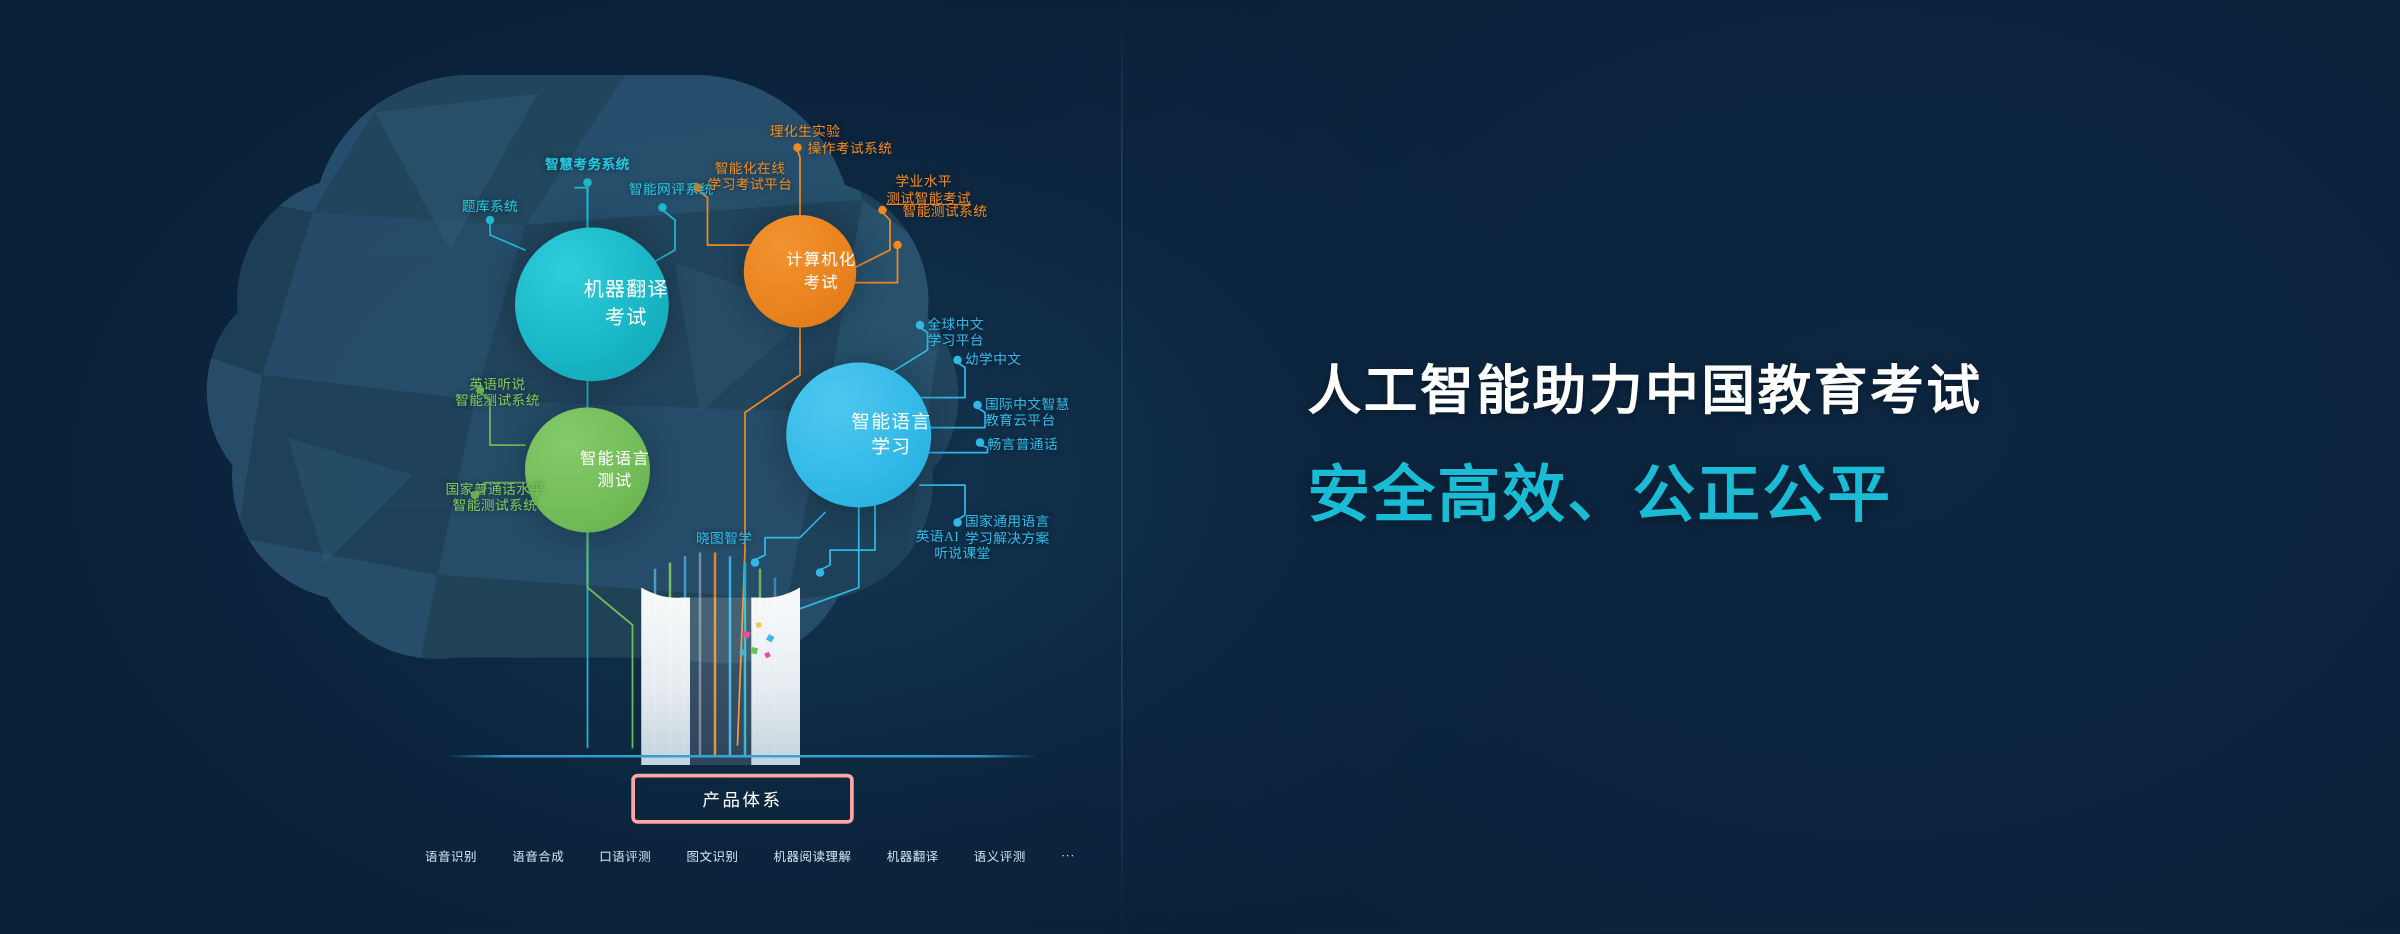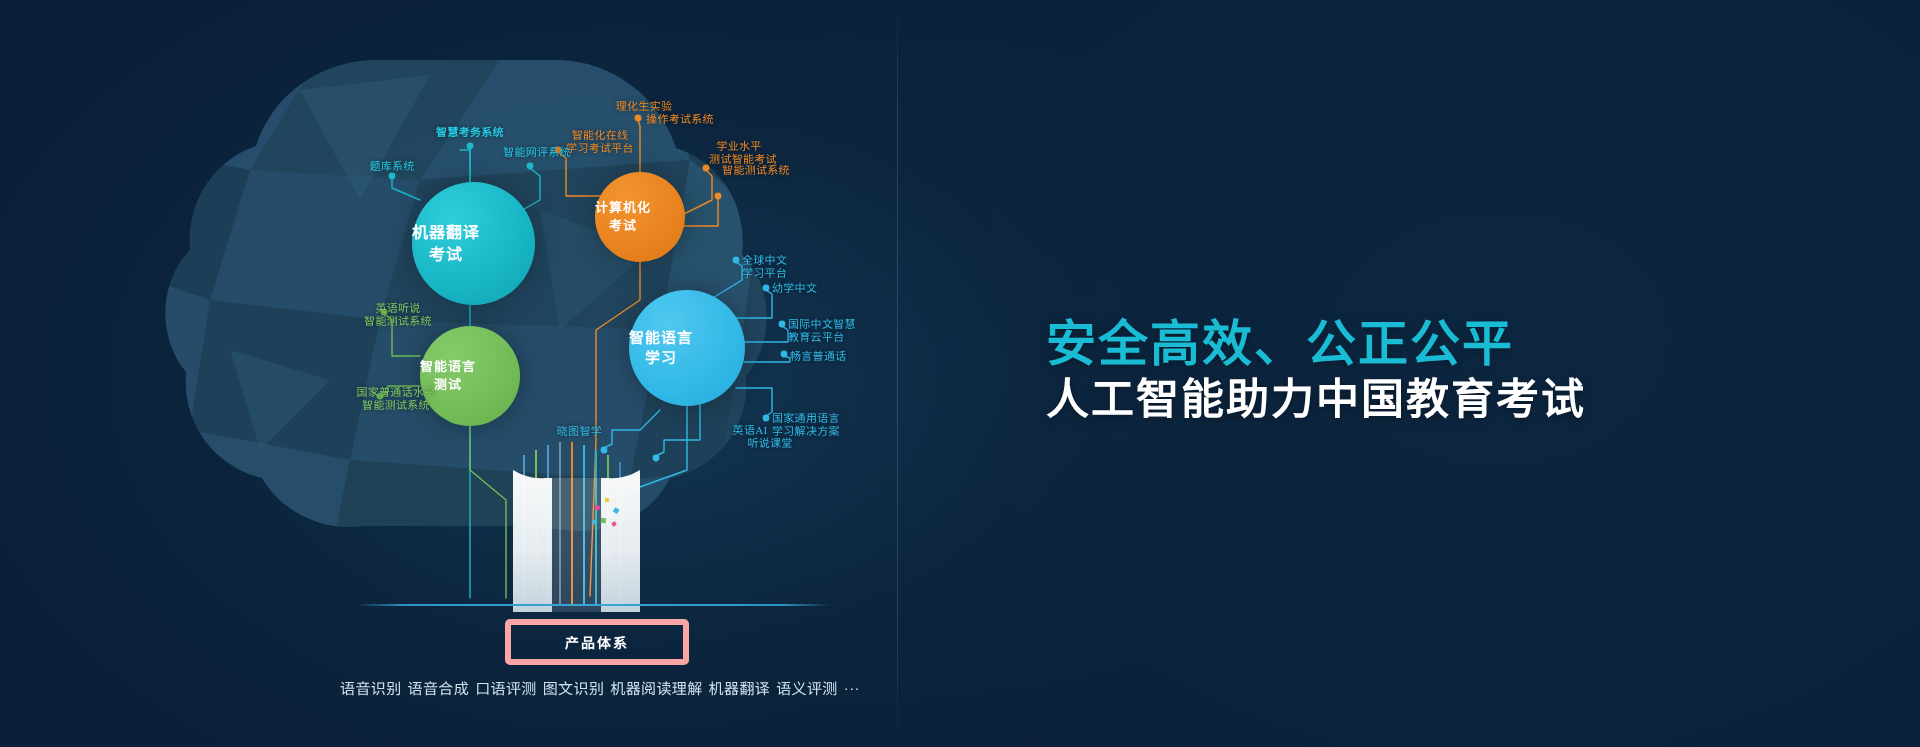--- a/index.html
+++ b/index.html
@@ -66,24 +66,24 @@
   .node-label.bl   { color: #2fbbe8; font-family: Liberation Serif, serif; }
   .node-label.ctr  { text-align: center; }
   .node-label.rt   { text-align: right; }
 
   
   .bubble {
     position: absolute;
     border-radius: 50%;
     display: flex;
     align-items: center;
-    justify-content: flex-start;
+    justify-content: flex-end;
     text-align: center;
     color: #ffffff;
-    font-weight: 700;
+    font-weight: 400;
     line-height: 1.35;
     letter-spacing: 1px;
     box-shadow: 0 0 26px rgba(0,0,0,0.28);
   }
   #bubble-traditional {
     left: 412px; top: 182px; width: 123px; height: 123px;
     background: radial-gradient(circle at 34% 28%, #30cedc 0%, #17b4c3 62%, #12a3b4 100%);
     font-size: 16px;
   }
   #bubble-computerized {
@@ -127,43 +127,43 @@
     height: 2px;
     background: linear-gradient(to right, rgba(43,140,190,0) 0%, #2f93c4 10%, #3aa6d6 50%, #2f93c4 90%, rgba(43,140,190,0) 100%);
   }
 
   #product-system-btn {
     position: absolute;
     left: 505px;
     top: 619px;
     width: 172px;
     height: 34px;
-    border: 6px solid #fca5a5;
+    border: 3px solid #fca5a5;
     border-radius: 5px;
     color: #ffffff;
     font-size: 14px;
-    font-weight: 700;
+    font-weight: 400;
     letter-spacing: 2px;
     display: flex;
     align-items: center;
     justify-content: center;
     background: transparent;
     cursor: pointer;
   }
 
   #tag-row {
     position: absolute;
     left: 340px;
     top: 677px;
     width: 520px;
     display: flex;
     align-items: center;
     justify-content: space-between;
     color: #cfe2ee;
-    font-size: 15px;
+    font-size: 10px;
     letter-spacing: 0.4px;
   }
   #tag-row .tag { white-space: nowrap; }
 
   
   #headline-block {
     position: absolute;
     left: 1046px;
     top: 288px;
     width: 680px;
@@ -364,21 +364,21 @@
 
     <div class="node-label cy ctr" style="left:425px; top:126px; width:90px;font-weight:bold;">智慧考务系统</div>
     <div class="node-label cy ctr" style="left:492px; top:146px; width:90px;">智能网评系统</div>
     <div class="node-label cy ctr" style="left:352px; top:160px; width:80px;">题库系统</div>
 
     <div class="node-label or ctr" style="left:560px; top:129px; width:80px;">智能化在线</div>
     <div class="node-label or ctr" style="left:556px; top:142px; width:88px;">学习考试平台</div>
     <div class="node-label or ctr" style="left:600px; top:100px; width:88px;">理化生实验</div>
     <div class="node-label or ctr" style="left:632px; top:113px; width:96px;">操作考试系统</div>
     <div class="node-label or ctr" style="left:704px; top:140px; width:70px;">学业水平</div>
-    <div class="node-label or ctr" style="left:700px; top:153px; width:86px;">测试智能考试</div>
+    <div class="node-label or ctr" style="left:700px; top:153px; width:86px;text-decoration:underline;">测试智能考试</div>
     <div class="node-label or ctr" style="left:710px; top:164px; width:92px;">智能测试系统</div>
 
     <div class="node-label gr ctr" style="left:350px; top:302px; width:96px;">英语听说</div>
     <div class="node-label gr ctr" style="left:344px; top:315px; width:108px;">智能测试系统</div>
     <div class="node-label gr ctr" style="left:336px; top:386px; width:120px;">国家普通话水平</div>
     <div class="node-label gr ctr" style="left:340px; top:399px; width:112px;">智能测试系统</div>
 
     <div class="node-label bl" style="left:742px; top:254px;">全球中文</div>
     <div class="node-label bl" style="left:742px; top:267px;">学习平台</div>
     <div class="node-label bl" style="left:772px; top:282px;">幼学中文</div>
@@ -402,17 +402,17 @@
       <span class="tag">口语评测</span>
       <span class="tag">图文识别</span>
       <span class="tag">机器阅读理解</span>
       <span class="tag">机器翻译</span>
       <span class="tag">语义评测</span>
       <span class="tag">···</span>
     </div>
   </div>
 
   <div id="headline-block">
+    <div id="headline-main">人工智能助力中国教育考试</div>
     <div id="headline-sub">安全高效、公正公平</div>
-    <div id="headline-main">人工智能助力中国教育考试</div>
   </div>
 
 </div>
 
 </body></html>

